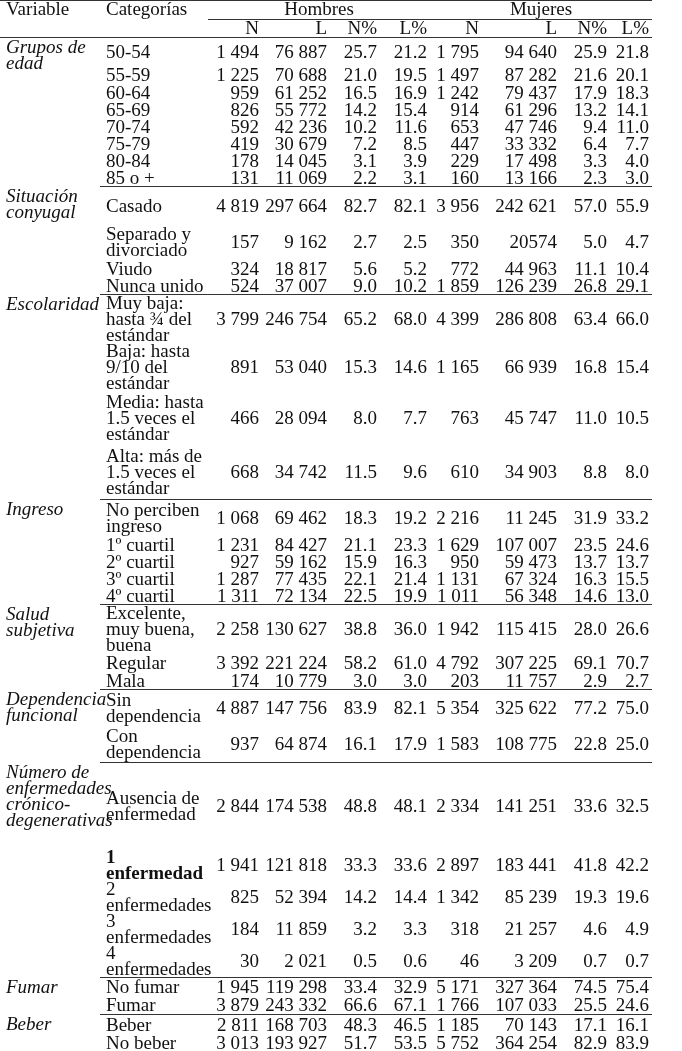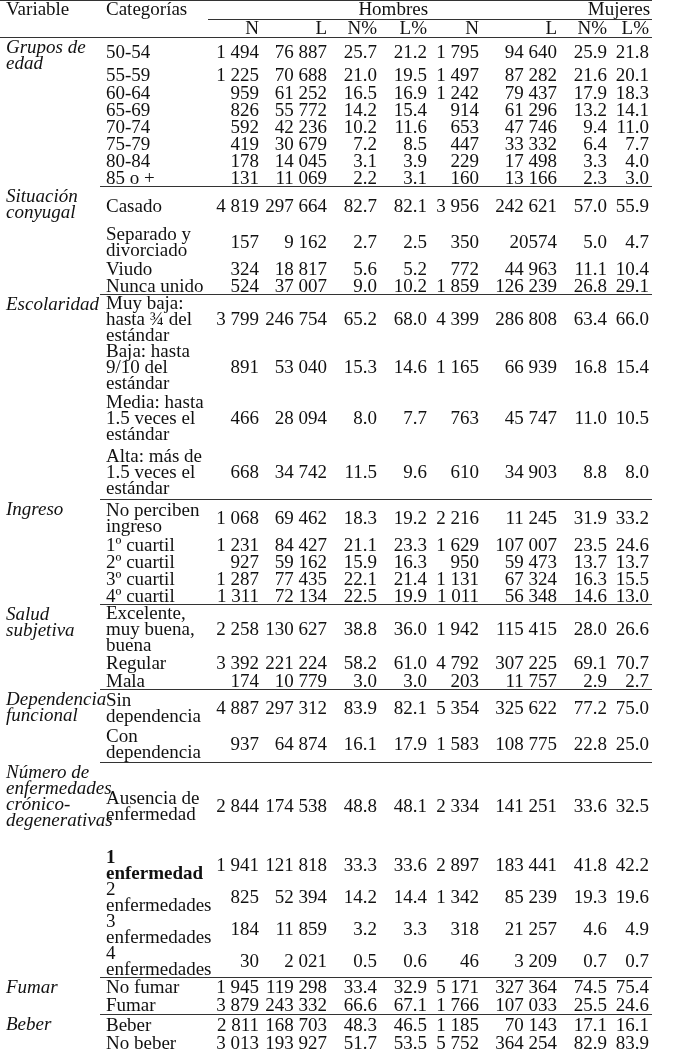--- a/index.html
+++ b/index.html
@@ -12,21 +12,21 @@
   col.c-hl { width: 68px; }
   col.c-hnp { width: 50px; }
   col.c-hlp { width: 50px; }
   col.c-mn { width: 52px; }
   col.c-ml { width: 78px; }
   col.c-mnp { width: 50px; }
   col.c-mlp { width: 42px; }
   thead tr.top th { border-top: 1.5px solid #333; }
   th { font-weight: normal; padding: 0 2px; vertical-align: top; }
   th.left { text-align: left; padding-left: 6px; }
-  th.grp { text-align: right; border-bottom: 1.2px solid #333; }
+  th.grp { text-align: center; border-bottom: 1.2px solid #333; }
   th.sub { text-align: right; padding-right: 3px; }
   thead tr.subrow th { border-bottom: 1.5px solid #333; height: 17px; }
   thead tr.top th { height: 18px; }
   td { padding: 0 3px 0 0; vertical-align: middle; text-align: right; white-space: nowrap; }
   td.var { text-align: left; font-style: italic; padding-left: 6px; vertical-align: top; white-space: normal; padding-top: 1px; }
   td.cat { text-align: left; padding-left: 6px; white-space: normal; }
   tr.group-end td { border-bottom: 1.5px solid #333; }
 </style>
 </head>
 <body>
@@ -332,21 +332,21 @@
           <td>3.0</td>
           <td>203</td>
           <td>11 757</td>
           <td>2.9</td>
           <td>2.7</td>
         </tr>
         <tr>
           <td class="var" rowspan="2">Dependencia funcional</td>
           <td class="cat" style="height: 36px;">Sin dependencia</td>
           <td>4 887</td>
-          <td>297 312</td>
+          <td>147 756</td>
           <td>83.9</td>
           <td>82.1</td>
           <td>5 354</td>
           <td>325 622</td>
           <td>77.2</td>
           <td>75.0</td>
         </tr>
         <tr class="group-end">
           <td class="cat" style="height: 36px;">Con dependencia</td>
           <td>937</td>

